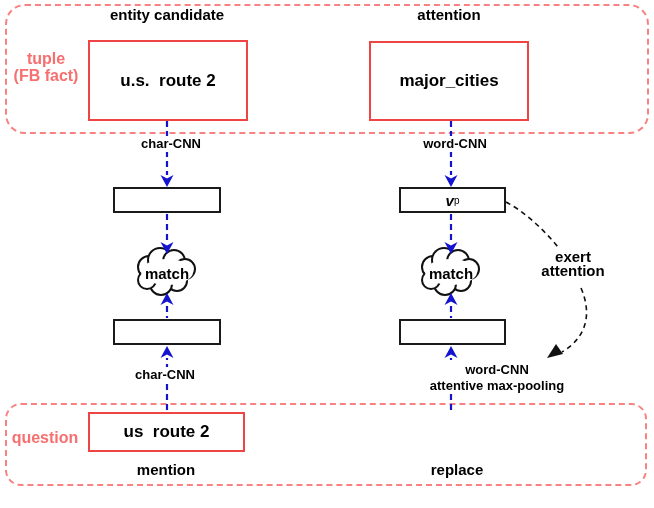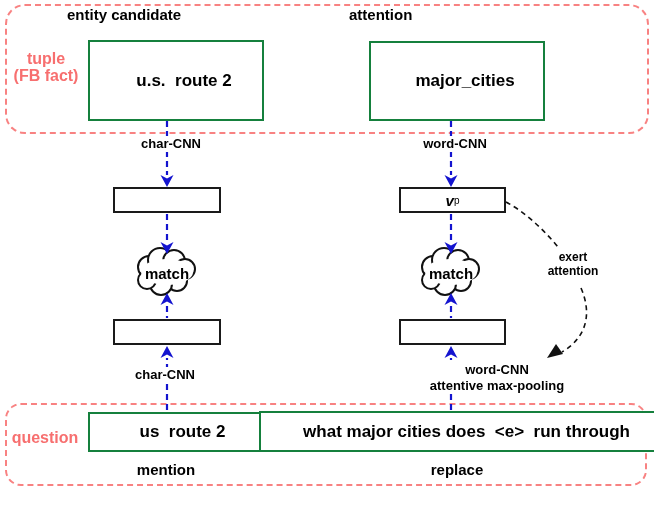--- a/index.html
+++ b/index.html
@@ -8,40 +8,40 @@
     font-family:"Liberation Sans",sans-serif;font-weight:bold;color:#000;
     overflow:hidden;
   }
   .region{
     position:absolute;border:2px dashed #f88282;border-radius:20px;
     background:transparent;
   }
   .region-label{
     position:absolute;color:#f76f6f;font-size:16px;line-height:17px;text-align:center;
   }
-  .hdr{position:absolute;font-size:15px;text-align:left;}
+  .hdr{position:absolute;font-size:15px;text-align:center;}
   .bigbox{
-    position:absolute;border:2px solid #15803d;background:#fff;
+    position:absolute;border:2px solid #ef4444;background:#fff;
     display:flex;align-items:center;justify-content:center;
-    font-size:17px;white-space:pre;padding-left:16px;
+    font-size:17px;white-space:pre;
   }
   .thick{border-width:2.5px;}
   .layerbox{
     position:absolute;border:2px solid #1a1a1a;background:#fff;
     display:flex;align-items:center;justify-content:center;
   }
   .enc{
     position:absolute;font-size:13px;text-align:center;background:#fff;
     line-height:16px;
   }
   .caption{position:absolute;font-size:15px;text-align:center;}
   .matchtxt{
     position:absolute;font-size:15px;text-align:center;width:60px;
   }
-  .exert{position:absolute;font-size:12px;line-height:14px;text-align:center;}
+  .exert{position:absolute;font-size:15px;line-height:14px;text-align:center;}
   .footnote{position:absolute;font-size:15px;text-align:center;}
   .vp-main{font-style:italic;font-size:15px;}
   .vp-sub{font-size:10px;vertical-align:sub;font-weight:normal;}
   svg.overlay{position:absolute;left:0;top:0;width:654px;height:508px;pointer-events:none;}
 </style>
 </head>
 <body>
 
 <div class="canvas">
 
@@ -130,19 +130,18 @@
   <div class="layerbox" style="left:113px;top:319px;width:104px;height:22px;"></div>
   <div class="layerbox" style="left:399px;top:319px;width:103px;height:22px;"></div>
 
   <div class="enc" style="left:105px;top:367px;width:120px;">char-CNN</div>
   <div class="enc" style="left:407px;top:362px;width:180px;">
     <div>word-CNN</div>
     <div>attentive max-pooling</div>
   </div>
 
   <div class="bigbox thick" style="left:88px;top:412px;width:153px;height:36px;">us  route 2</div>
-  <div class="bigbox thick" style="left:259px;top:411px;width:379px;height:37px;">what major cities does  &lt;e&gt;  run through</div>
 
   <div class="caption" style="left:106px;top:461px;width:120px;text-align:center;">mention</div>
   <div class="caption" style="left:397px;top:461px;width:120px;">replace</div>
 
 
 </div>
 
 </body></html>

